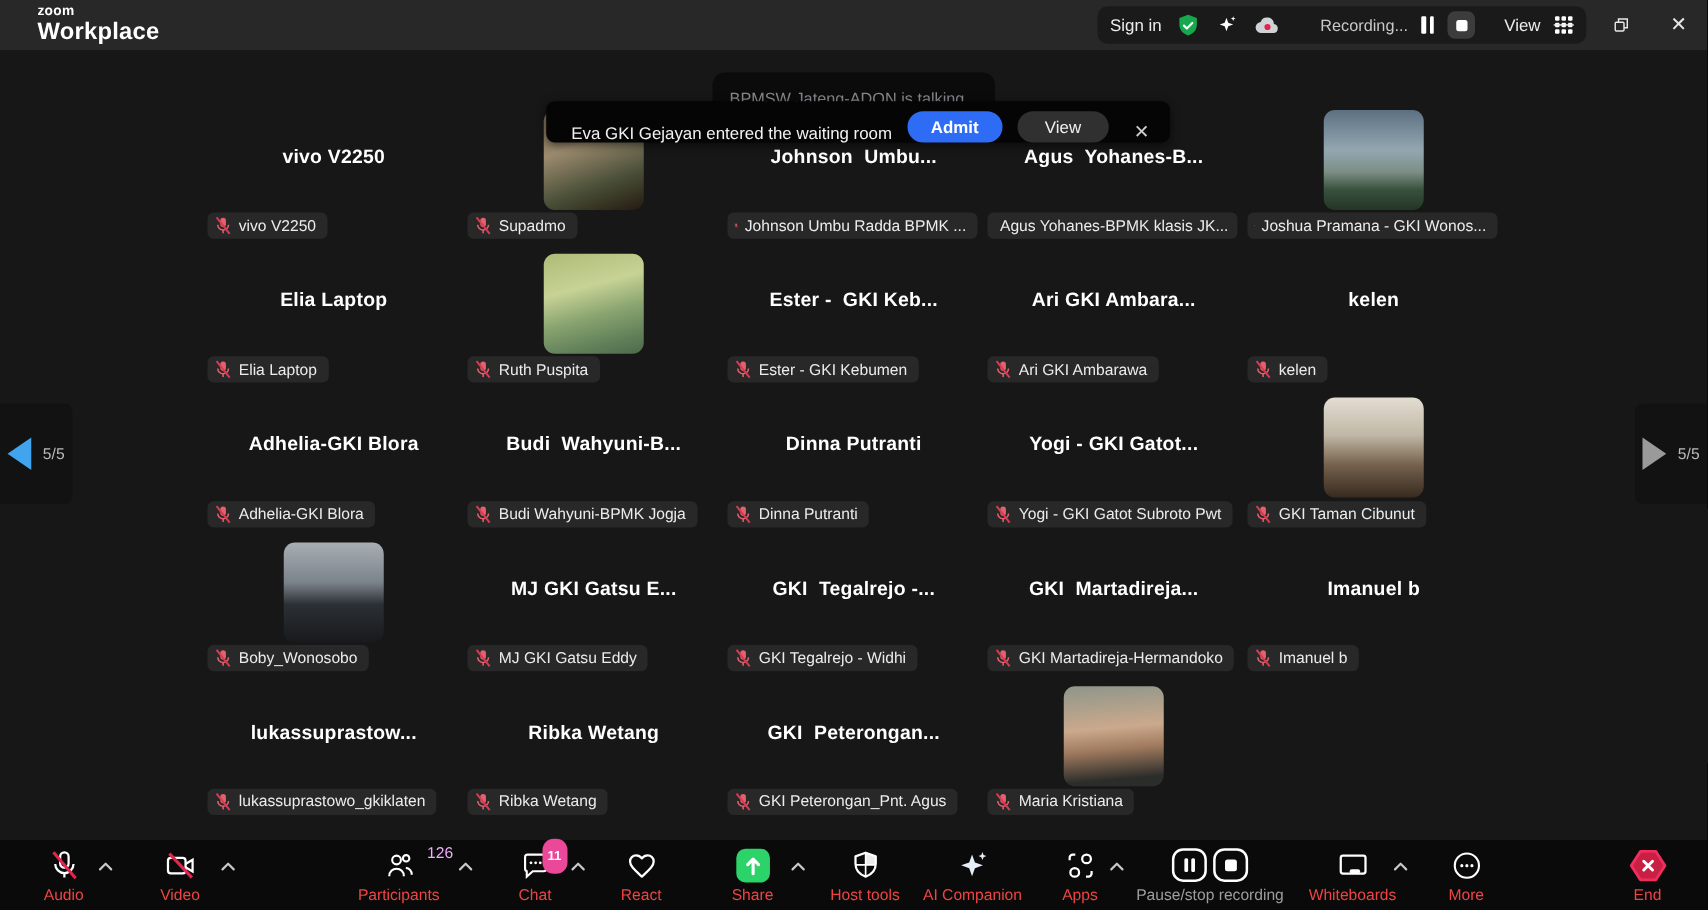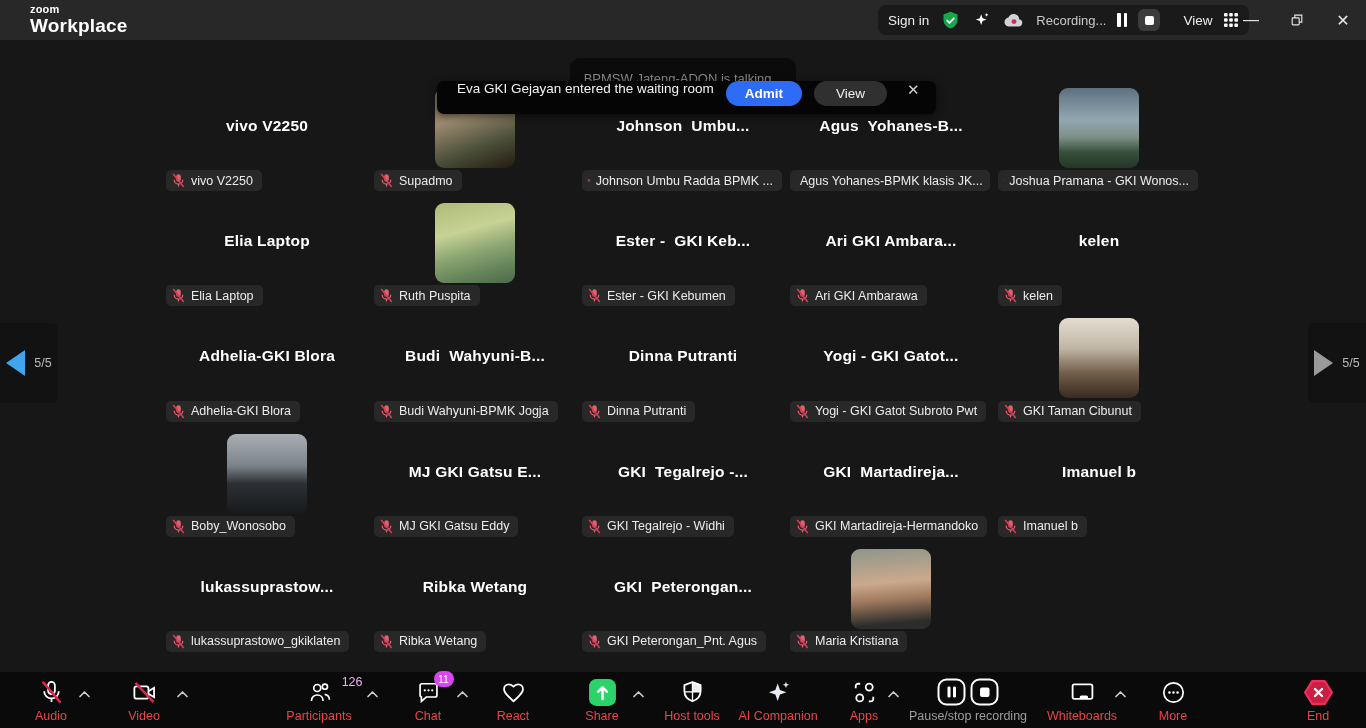--- a/index.html
+++ b/index.html
@@ -8,37 +8,37 @@
   .app { position:relative; width:1366px; height:728px; background:#171717; overflow:hidden; }
 
   
   .topbar { position:absolute; top:0; left:0; width:100%; height:40px; background:#282828; z-index:40; }
   .brand { position:absolute; left:30px; top:4px; color:#fff; line-height:1.05; }
   .brand-top { font-size:11px; font-weight:600; letter-spacing:.2px; }
   .brand-bottom { font-size:19px; font-weight:600; letter-spacing:.2px; }
   .top-pill { position:absolute; left:878px; top:5px; height:30px; background:#1a1a1a; border-radius:8px;
               display:flex; align-items:center; padding:0 10px; gap:11px; }
   .top-pill .txt { color:#ececec; font-size:13.5px; white-space:nowrap; }
-  .top-pill .rec-txt { color:#c9c9c9; font-size:13px; }
+  .top-pill .rec-txt { color:#c9c9c9; font-size:13px;margin-left:20px; }
   .pausebars { display:flex; gap:3px; align-items:center; height:16px; cursor:pointer; }
   .pausebars i { display:block; width:3.5px; height:14px; background:#fff; border-radius:1px; }
   .stopbtn { width:22px; height:22px; background:#3c3c3c; border-radius:6px; display:flex; align-items:center; justify-content:center; cursor:pointer; }
   .stopbtn i { display:block; width:9px; height:9px; background:#fff; border-radius:2px; }
   .win-controls { position:absolute; right:0; top:0; height:40px; display:flex; align-items:center; }
   .win-btn { width:46px; height:40px; display:flex; align-items:center; justify-content:center; color:#e8e8e8; cursor:pointer; }
 
   
   .stage { position:absolute; top:40px; left:0; width:1366px; height:632px; background:#171717; }
 
   .toast { position:absolute; left:570px; top:18px; width:226px; height:34px; background:#0b0b0c; border-radius:10px;
            display:flex; align-items:flex-end; justify-content:center; padding-bottom:6px; z-index:20; }
   .toast span { color:#87898d; font-size:13px; white-space:nowrap; }
 
   .banner { position:absolute; left:437px; top:41px; height:33px; background:#050505; border-radius:7px;
-            display:flex; align-items:flex-start; padding:0 12px 0 20px; gap:12px; z-index:30; box-shadow:0 2px 8px rgba(0,0,0,.6); }
+            display:flex; align-items:flex-end; padding:0 12px 0 20px; gap:12px; z-index:30; box-shadow:0 2px 8px rgba(0,0,0,.6); }
   .banner .msg { color:#f2f2f2; font-size:13.5px; white-space:nowrap; }
   .btn-admit { background:#2e6cf6; color:#fff; font-size:13.5px; font-weight:700; border:none; border-radius:15px;
                padding:5px 19px; cursor:pointer; }
   .btn-view { background:#303031; color:#f0f0f0; font-size:13.5px; border:none; border-radius:15px;
               padding:5px 22px; cursor:pointer; }
   .banner .close { color:#cfcfcf; font-size:15px; margin-left:4px; cursor:pointer; padding:0 4px; }
 
   
   .grid { position:absolute; left:163px; top:45px; width:1040px; height:576px;
           display:grid; grid-template-columns:repeat(5,208px); grid-auto-rows:115.2px; z-index:1; }
@@ -68,22 +68,22 @@
   .tri-right { border-left:19px solid #9a9a9a; }
   .nav .pg { color:#b9b9b9; font-size:12.5px; }
 
   
   .toolbar { position:absolute; top:672px; left:0; width:1366px; height:56px; background:#0a0a0a; z-index:40; }
   .tb-item { position:absolute; top:5px; width:130px; display:flex; flex-direction:column; align-items:center; gap:2px; cursor:pointer; }
   .tb-icon { height:30px; display:flex; align-items:center; justify-content:center; position:relative; }
   .tb-label { color:#ef4444; font-size:12.5px; white-space:nowrap; }
   .tb-label.muted { color:#9a9ea1; }
   .tb-chev { position:absolute; top:13px; color:#c9c9c9; z-index:41; cursor:pointer; }
-  .badge { position:absolute; top:-6px; right:-12px; min-width:20px; height:16px; background:#d946ef; border-radius:9px;
-           color:#fff; font-size:10.5px; font-weight:400; display:flex; align-items:center; justify-content:center; padding:0 4px; }
+  .badge { position:absolute; top:-6px; right:-12px; min-width:20px; height:28px; background:#ec4899; border-radius:9px;
+           color:#fff; font-size:10.5px; font-weight:700; display:flex; align-items:center; justify-content:center; padding:0 4px; }
   .pcount { position:absolute; top:-2px; right:-30px; color:#f0abfc; font-size:12.5px; }
 </style>
 </head>
 <body>
 
 <div class="app">
 
   <header class="topbar">
     <div class="brand">
       <div class="brand-top">zoom</div>

